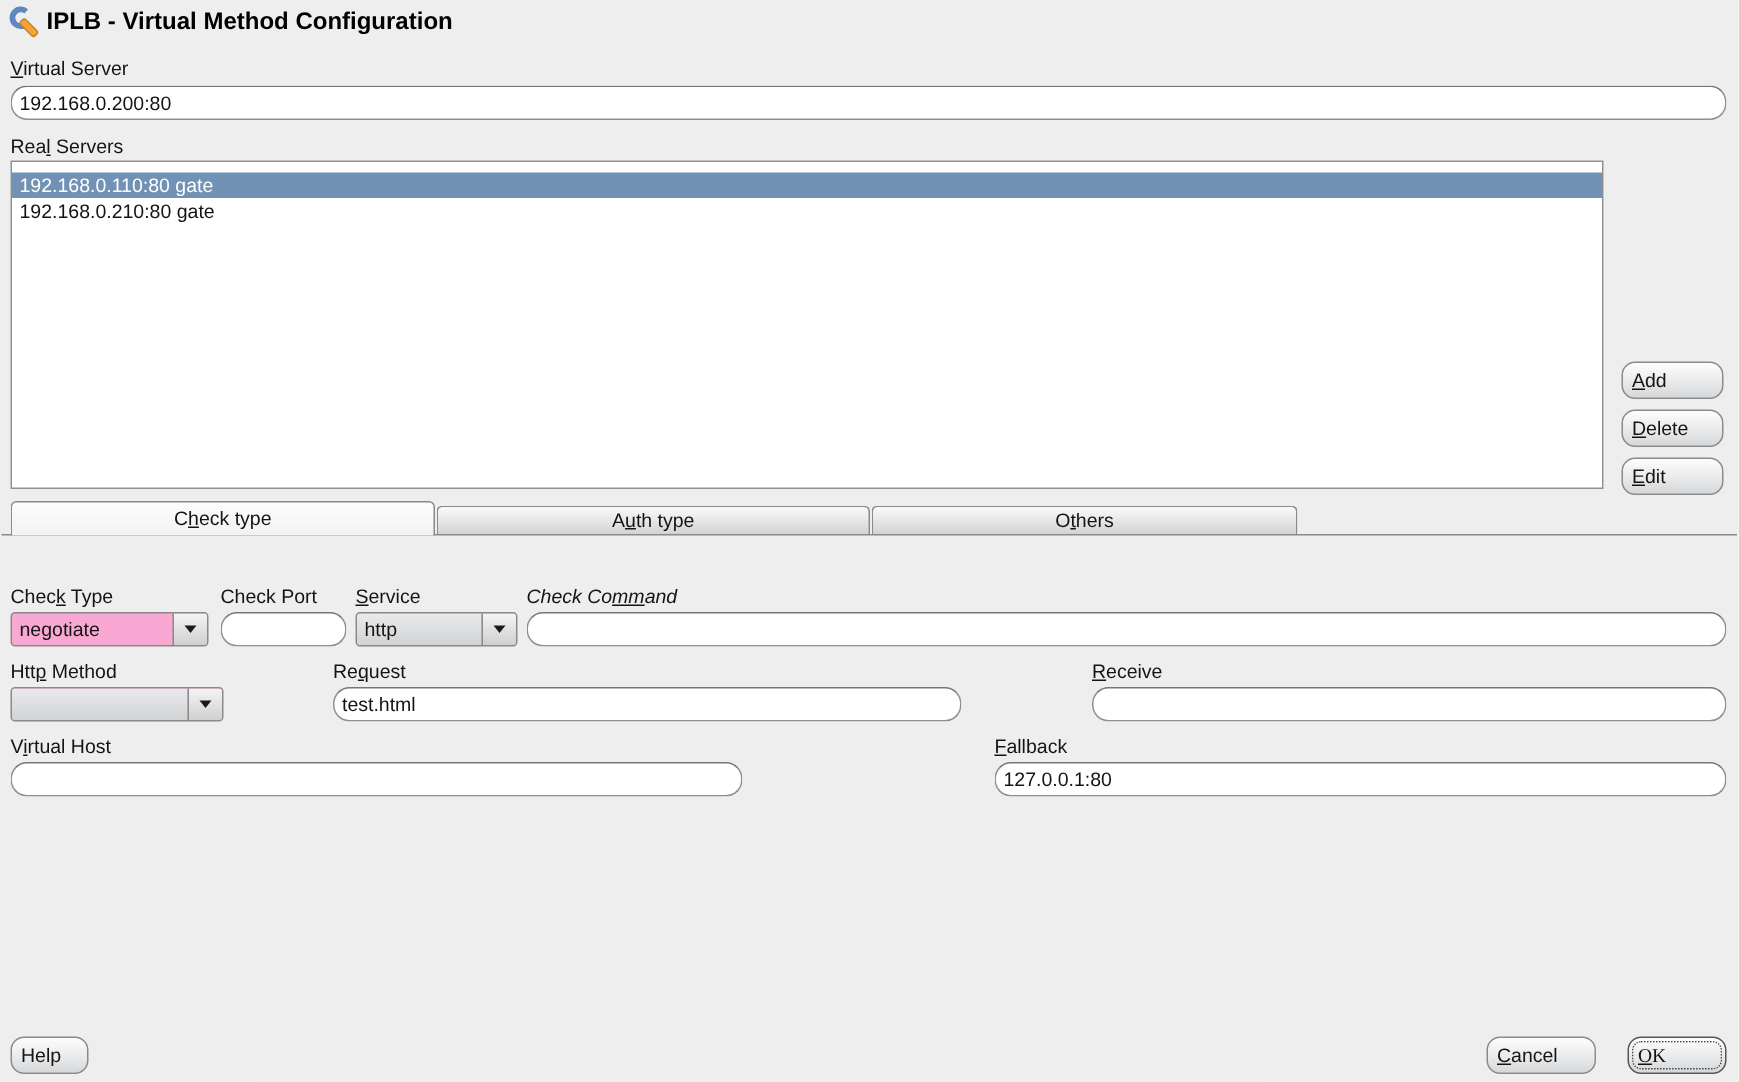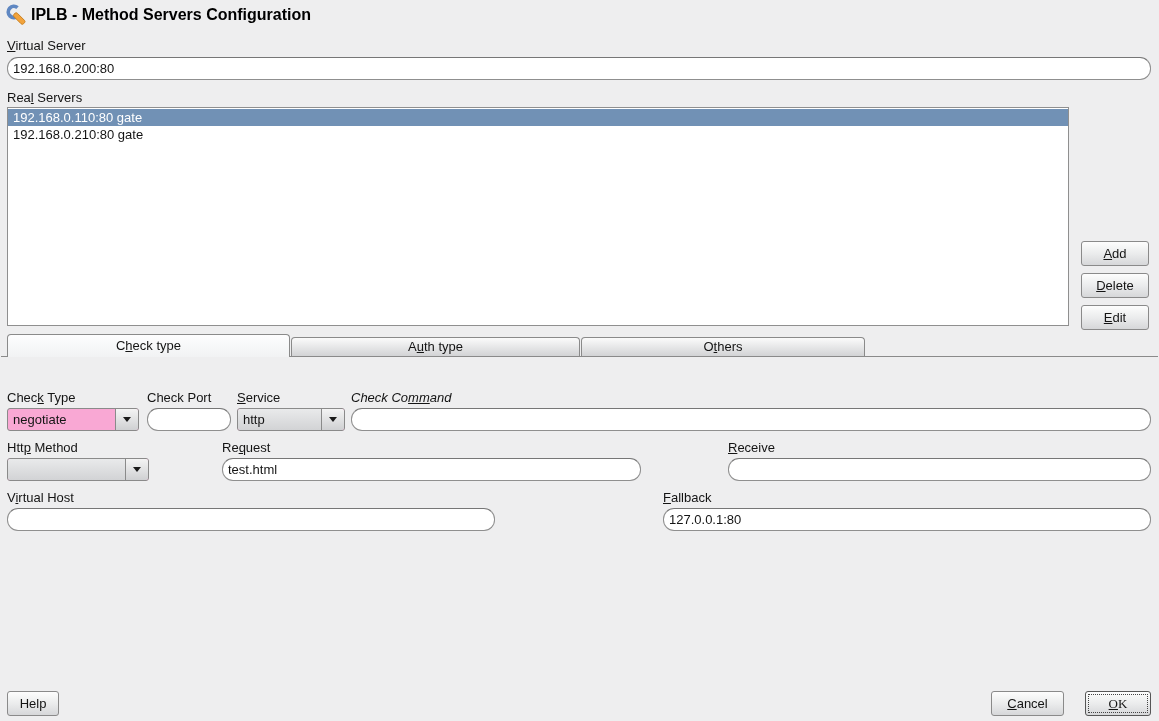--- a/index.html
+++ b/index.html
@@ -22,30 +22,30 @@
   input.txt {
     position: absolute; height: 23px;
     border: 1px solid #8f8f8f; border-top-color: #767676;
     border-radius: 11px; background: #fff;
     padding: 0 5px; margin: 0;
     font: 13px "Liberation Sans", sans-serif; color: #141414;
     outline: none;
   }
   .listbox {
     position: absolute; left: 7px; top: 107px; width: 1062px; height: 219px;
-    border: 1px solid #8f8f8f; background: #fff; padding-top: 1px;
+    border: 1px solid #8f8f8f; background: #fff; padding-top: 7px;
   }
   .listbox .row { height: 17px; line-height: 17px; padding-left: 5px; white-space: nowrap; }
   .listbox .row.selected { background: #7191b5; color: #fff; }
   .btn {
     position: absolute; height: 25px;
-    border: 1px solid #8a8a8a; border-radius: 3px;
+    border: 1px solid #8a8a8a; border-radius: 9px;
     background: linear-gradient(180deg, #fdfdfd 0%, #e9eaeb 55%, #d6d7d9 100%);
     font: 13px "Liberation Sans", sans-serif; color: #141414;
-    display: flex; align-items: center; justify-content: center;
+    display: flex; align-items: center; justify-content: flex-start;
     cursor: default; white-space: nowrap;
   }
   .btn.default {
     border: 1px solid #565656;
     outline: 1px dotted #444; outline-offset: -4px;
   }
   .tabline { position: absolute; left: 1px; top: 356px; width: 1157px; height: 1px; background: #8a8a8a; z-index: 1; }
   .tab {
     position: absolute; text-align: center;
     border: 1px solid #8a8a8a; border-bottom: none;
@@ -77,21 +77,21 @@
 <body>
 
 <div id="app">
 
   <svg class="appicon" viewBox="0 0 24 24">
     <path d="M12.5 3.6 A5.6 5.6 0 1 0 12.9 11.8" fill="none" stroke="#5f87c2" stroke-width="3.8"></path>
     <g transform="rotate(45 12 12)">
       <rect x="8.6" y="9.8" width="13.5" height="4.8" rx="1.8" fill="#f2a33c" stroke="#c87f1f" stroke-width="0.9"></rect>
     </g>
   </svg>
-  <div class="title">IPLB - Method Servers Configuration</div>
+  <div class="title">IPLB - Virtual Method Configuration</div>
 
   <div class="lbl" style="left:7px; top:38px;"><span style="text-decoration: underline;">V</span>irtual Server</div>
   <input class="txt" style="left: 7px; top: 57px; width: 1144px;" value="192.168.0.200:80">
 
   <div class="lbl" style="left:7px; top:90px;">Rea<span style="text-decoration: underline;">l</span> Servers</div>
   <div class="listbox">
     <div class="row selected">192.168.0.110:80 gate</div>
     <div class="row">192.168.0.210:80 gate</div>
   </div>
 

